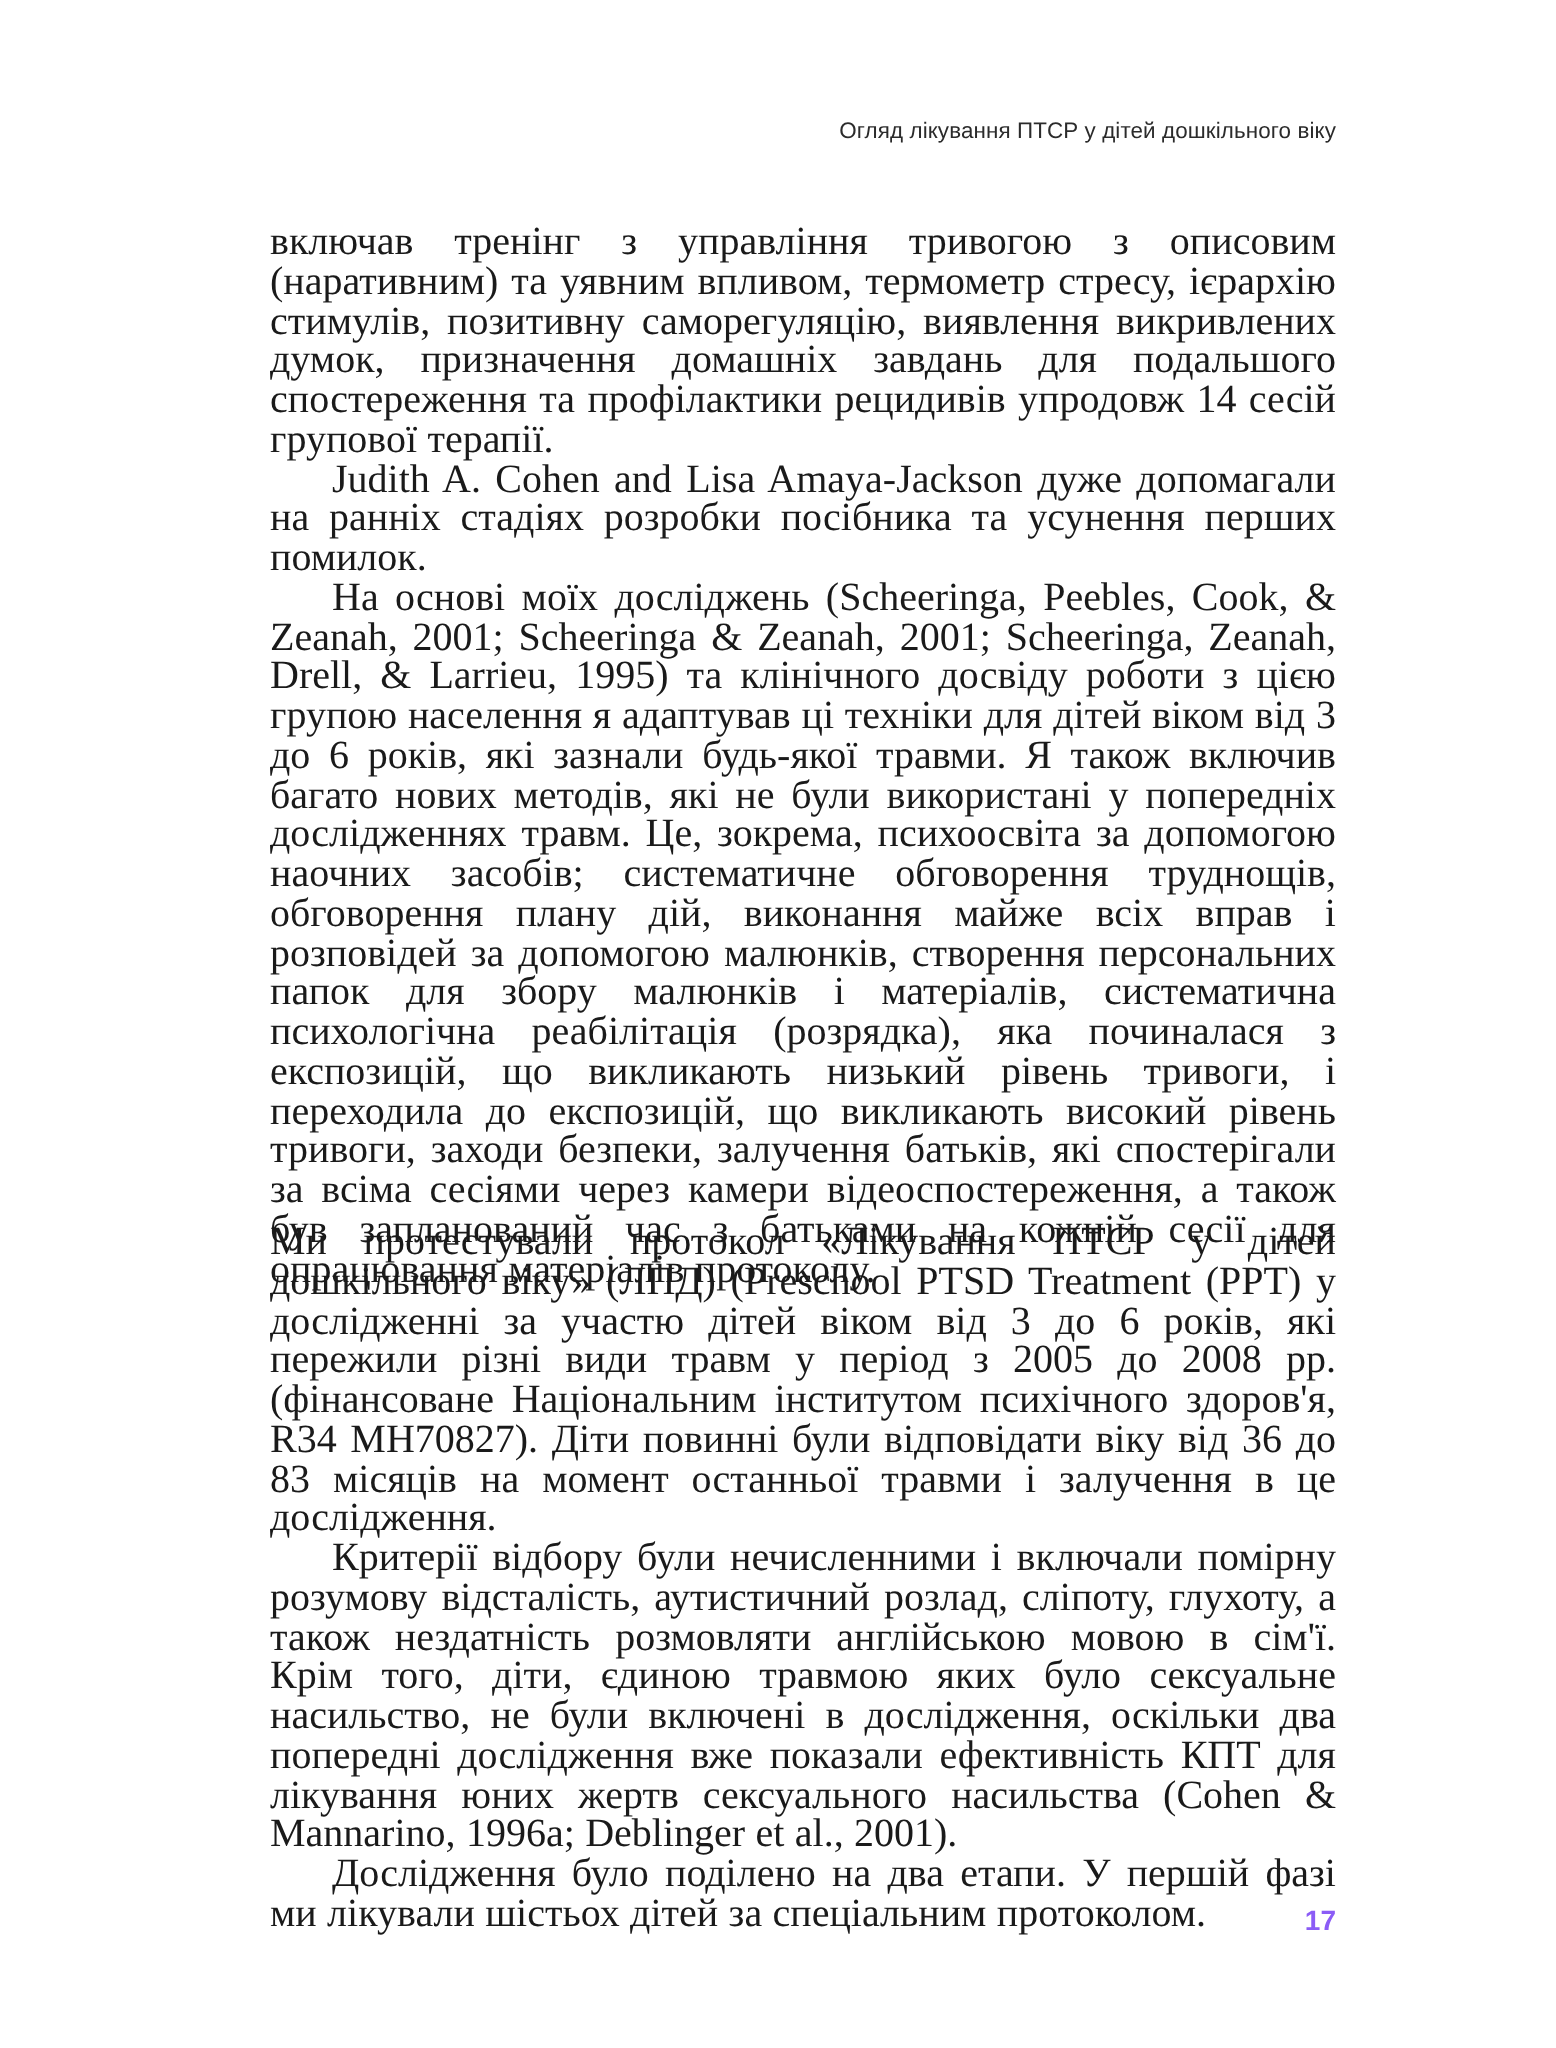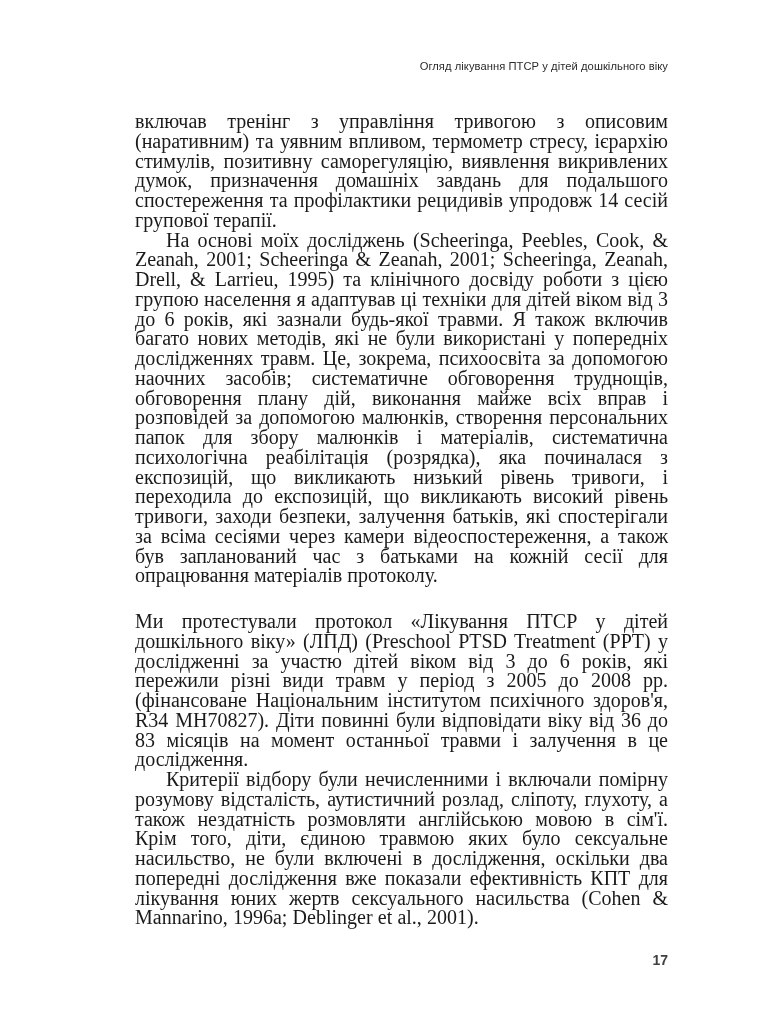--- a/index.html
+++ b/index.html
@@ -95,36 +95,38 @@
   
   .folio {
     position: absolute;
     left: 588px;
     top: 952px;
     width: 80px;
     text-align: right;
     font-family: "Liberation Sans", "DejaVu Sans", sans-serif;
     font-size: 14px;
     font-weight: 700;
-    color: #404040;
+    color: #8b5cf6;
   }
 </style>
 </head>
 <body>
 
 <div class="page">
 
   <div class="running-header">Огляд лікування ПТСР у дітей дошкільного віку</div>
 
   <div class="body-col">
     <p class="para">включав тренінг з управління тривогою з описовим (наративним) та уявним впливом, термометр стресу, ієрархію стимулів, позитивну саморегуляцію, виявлення викривлених думок, призначення домашніх завдань для подальшого спостереження та профілактики рецидивів упродовж 14 сесій групової терапії.</p>
+    <p class="para indent">Judith A. Cohen and Lisa Amaya-Jackson дуже допомагали на ранніх стадіях розробки посібника та усунення перших помилок.</p>
     <p class="para indent">На основі моїх досліджень (Scheeringa, Peebles, Cook, &amp; Zeanah, 2001; Scheeringa &amp; Zeanah, 2001; Scheeringa, Zeanah, Drell, &amp; Larrieu, 1995) та клінічного досвіду роботи з цією групою населення я адаптував ці техніки для дітей віком від 3 до 6 років, які зазнали будь-якої травми. Я також включив багато нових методів, які не були використані у попередніх дослідженнях травм. Це, зокрема, психоосвіта за допомогою наочних засобів; систематичне обговорення труднощів, обговорення плану дій, виконання майже всіх вправ і розповідей за допомогою малюнків, створення персональних папок для збору малюнків і матеріалів, систематична психологічна реабілітація (розрядка), яка починалася з експозицій, що викликають низький рівень тривоги, і переходила до експозицій, що викликають високий рівень тривоги, заходи безпеки, залучення батьків, які спостерігали за всіма сесіями через камери відеоспостереження, а також був запланований час з батьками на кожній сесії для опрацювання матеріалів протоколу.</p>
   </div>
 
 
   <div class="body-col-2">
     <p class="para">Ми протестували протокол «Лікування ПТСР у дітей дошкільного віку» (ЛПД) (Preschool PTSD Treatment (PPT) у дослідженні за участю дітей віком від 3 до 6 років, які пережили різні види травм у період з 2005 до 2008 рр. (фінансоване Національним інститутом психічного здоров'я, R34 MH70827). Діти повинні були відповідати віку від 36 до 83 місяців на момент останньої травми і  залучення в це дослідження.</p>
     <p class="para indent">Критерії відбору були нечисленними і включали помірну розумову відсталість, аутистичний розлад, сліпоту, глухоту, а також нездатність розмовляти англійською мовою в сім'ї. Крім того, діти, єдиною травмою яких було сексуальне насильство, не були включені в дослідження, оскільки два попередні дослідження вже показали ефективність КПТ для лікування юних жертв сексуального насильства (Cohen &amp; Mannarino, 1996a; Deblinger et al., 2001).</p>
+    <p class="para indent">Дослідження було поділено на два етапи. У першій фазі ми лікували шістьох дітей за спеціальним протоколом.</p>
   </div>
 
   <div class="folio">17</div>
 
 </div>
 
 </body></html>

